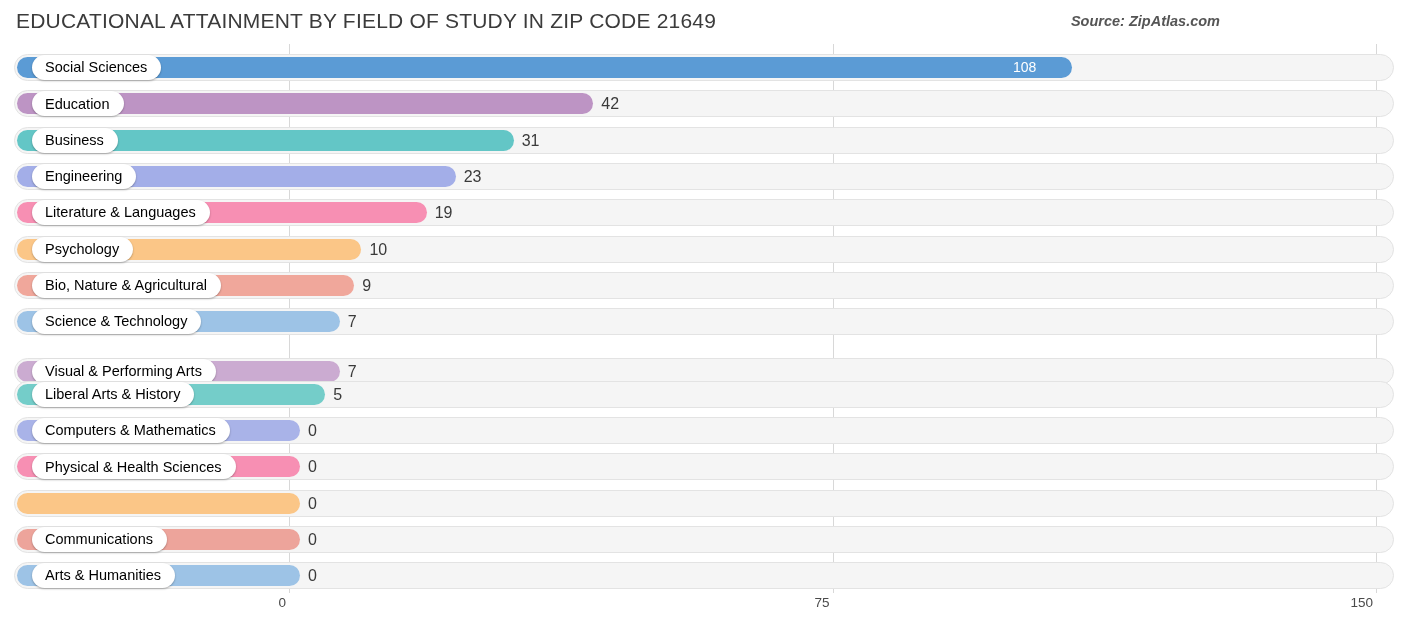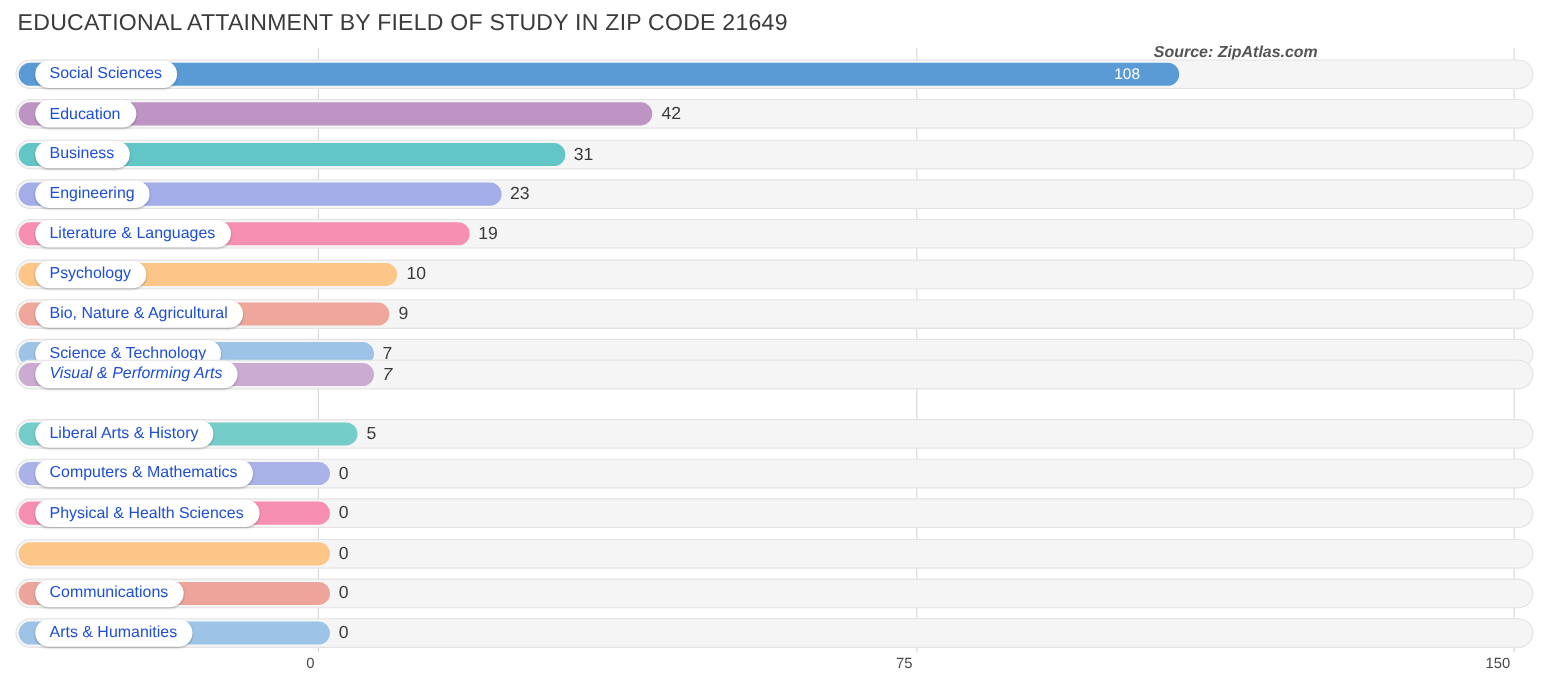--- a/index.html
+++ b/index.html
@@ -15,24 +15,23 @@
   
   .header{
     position:absolute;left:0;top:0;width:1220px;height:44px;
   }
   .chart-title{
     position:absolute;left:16px;top:9px;
     font-size:21px;color:#3b3b3b;letter-spacing:.2px;
     white-space:nowrap;
   }
   .source-note{
-    position:absolute;right:22px;top:13px;
+    position:absolute;right:0;top:13px;
     font-size:14.5px;font-style:italic;font-weight:bold;color:#555;
     white-space:nowrap;
-    margin-top:27px;
   }
 
   
   .plot{position:absolute;left:0;top:44px;width:1406px;height:549px;}
 
   .gridlines{position:absolute;left:0;top:0;width:100%;height:549px;}
   .gridline{
     position:absolute;top:0;width:1px;height:549px;background:#d8d8d8;
   }
 
@@ -59,21 +58,21 @@
   .pill{
     position:absolute;left:18px;top:1px;height:25px;
     background:#ffffff;
     border-radius:13px;
     box-shadow:0 1px 2px rgba(0,0,0,.30);
     display:flex;align-items:center;
     padding:0 14px 0 13px;
     white-space:nowrap;
   }
   .pill-label{
-    font-size:14.5px;color:#1d4ed8;line-height:1;
+    font-size:14.5px;color:#000000;line-height:1;
   }
   
   .value-out{
     position:absolute;top:4px;
     font-size:16px;color:#3a3a3a;white-space:nowrap;line-height:19px;
   }
   .value-in{
     position:absolute;top:4px;
     font-size:14px;color:#ffffff;white-space:nowrap;line-height:19px;
   }
@@ -161,21 +160,21 @@
           <div class="value-out" style="left: 348.22px;">9</div>
         </div>
         <div class="row" style="top: 264.1px;">
           <div class="track"></div>
           <div class="bar" style="left: 3px; width: 322.727px; background: rgb(157, 195, 230);"></div>
           <div class="pill">
             <span class="pill-label">Science &amp; Technology</span>
           </div>
           <div class="value-out" style="left: 333.727px;">7</div>
         </div>
-        <div class="row" style="top: 283px; font-style: italic;">
+        <div class="row" style="top: 314px;">
           <div class="track"></div>
           <div class="bar" style="left: 3px; width: 322.727px; background: rgb(203, 171, 209);"></div>
           <div class="pill">
             <span class="pill-label">Visual &amp; Performing Arts</span>
           </div>
           <div class="value-out" style="left: 333.727px;">7</div>
         </div>
         <div class="row" style="top: 336.7px;">
           <div class="track"></div>
           <div class="bar" style="left: 3px; width: 308.233px; background: rgb(116, 205, 201);"></div>

